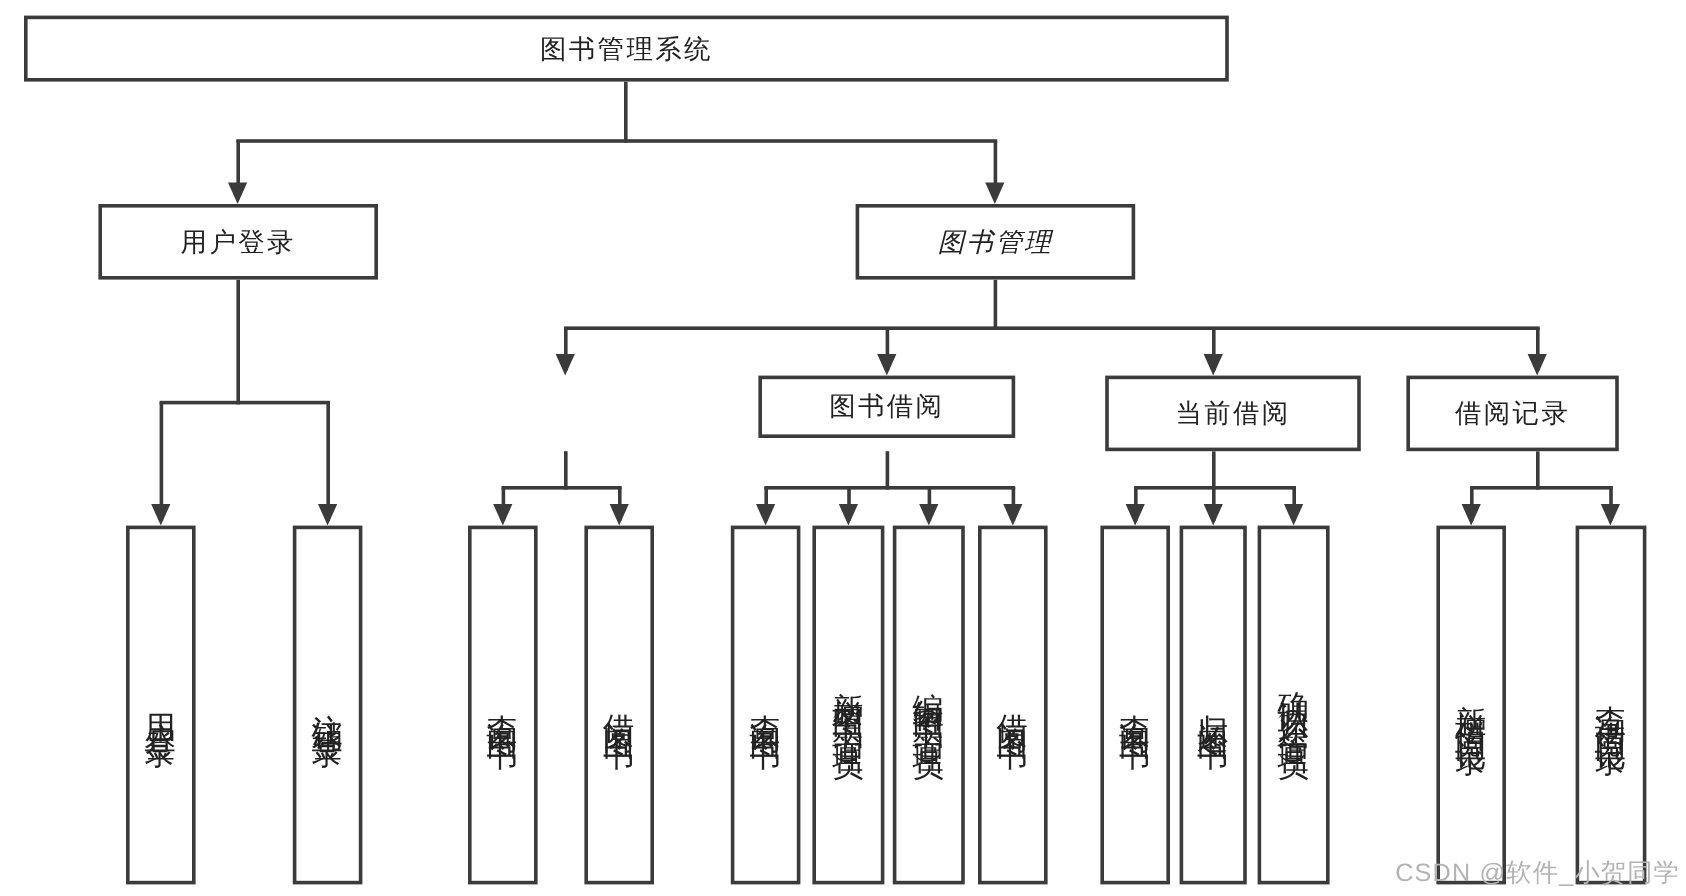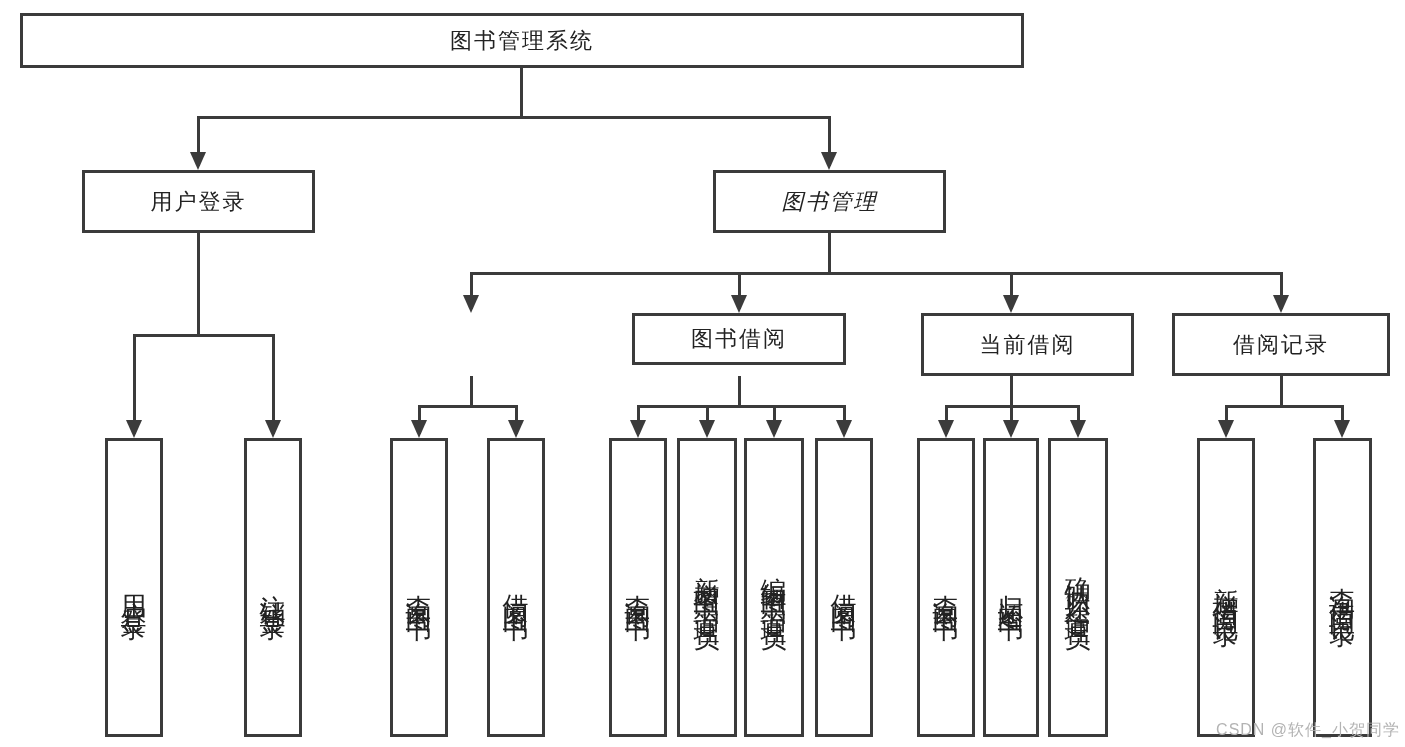--- a/index.html
+++ b/index.html
@@ -52,21 +52,21 @@
     height: 0;
     border-left: 8px solid transparent;
     border-right: 8px solid transparent;
     border-top: 18px solid var(--line, #3b3b3b);
     z-index: 1;
   }
   .watermark {
     position: absolute;
     right: 5px;
     bottom: 6px;
-    font-size: 16px;
+    font-size: 21px;
     color: var(--wm, #b3b3b3);
     letter-spacing: 1px;
     z-index: 5;
     pointer-events: none;
   }
 </style>
 </head>
 <body>
 
 <div class="canvas" id="diagram" style="--line: #3b3b3b; --text: #222222; --wm: #b3b3b3; background: rgb(255, 255, 255);">
@@ -131,21 +131,21 @@
     </div>
     <div class="node horizontal" style="left: 713px; top: 170px; width: 233px; height: 63px; font-style: italic;">
       <span class="node-label">图书管理</span>
     </div>
     <div class="node horizontal" style="left: 632px; top: 313px; width: 214px; height: 52px;">
       <span class="node-label">图书借阅</span>
     </div>
     <div class="node horizontal" style="left: 905px; top: 313px; width: 213px; height: 63px; margin-left: 16px;">
       <span class="node-label">当前借阅</span>
     </div>
-    <div class="node horizontal" style="left: 1172px; top: 313px; width: 218px; height: 63px;">
+    <div class="node horizontal" style="left: 1172px; top: 313px; width: 177px; height: 63px;">
       <span class="node-label">借阅记录</span>
     </div>
     <div class="node vertical" style="left: 105px; top: 438px; width: 58px; height: 299px;">
       <span class="node-label">用户登录</span>
     </div>
     <div class="node vertical" style="left: 244px; top: 438px; width: 58px; height: 299px;">
       <span class="node-label">注销登录</span>
     </div>
     <div class="node vertical" style="left: 390px; top: 438px; width: 58px; height: 299px;">
       <span class="node-label">查询图书</span>

